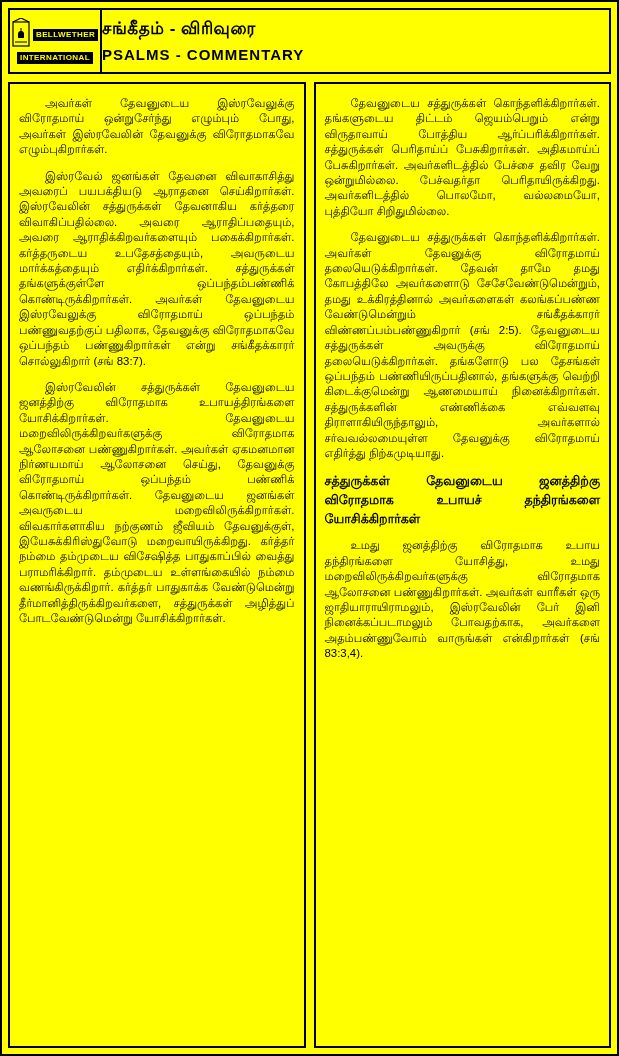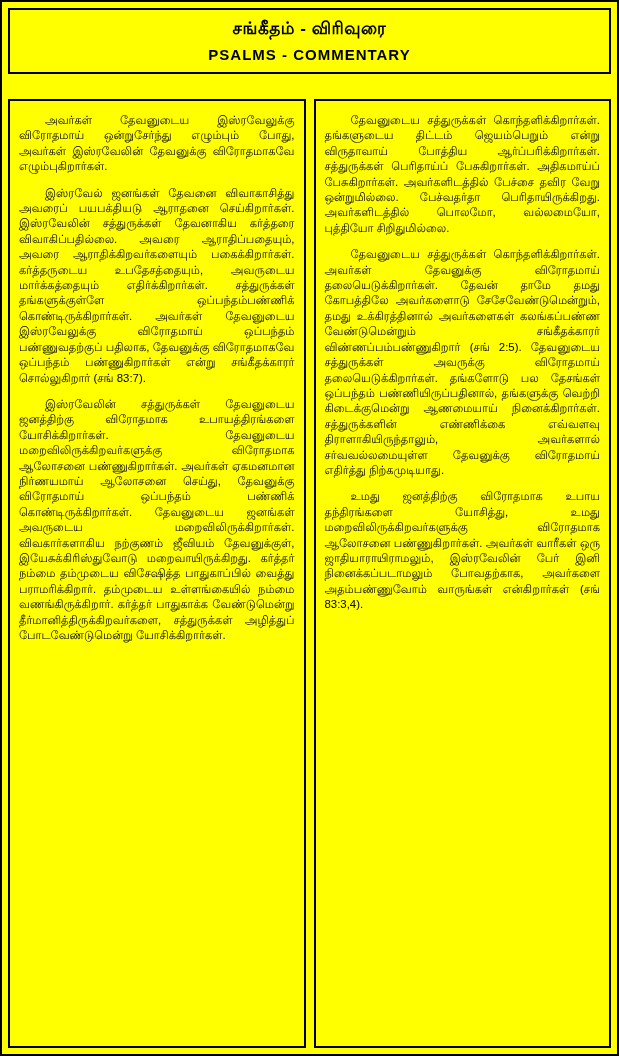--- a/index.html
+++ b/index.html
@@ -66,21 +66,20 @@
     letter-spacing: 0.4px;
     text-align: center;
     padding: 1px 3px;
     line-height: 10px;
     white-space: nowrap;
   }
   .header-center {
     flex: 1;
     display: flex;
     flex-direction: column;
-    align-items: center;
     justify-content: center;
     gap: 6px;
   }
   .title-tamil {
     font-size: 17px;
     font-weight: bold;
     letter-spacing: 0.5px;
   }
   .title-english {
     font-size: 15px;
@@ -98,21 +97,20 @@
     display: flex;
     gap: 8px;
   }
   .column {
     flex: 1 1 0;
     border: 2px solid #000;
     background: #ffff00;
     box-sizing: border-box;
     padding: 12px 9px 8px 9px;
     overflow: hidden;
-    margin-top: 17px;
   }
   p.para {
     margin: 0 0 11px 0;
     font-size: 11.4px;
     line-height: 15.4px;
     text-align: justify;
     text-indent: 26px;
     word-spacing: 0px;
   }
   p.subhead {
@@ -124,37 +122,53 @@
     text-indent: 0;
   }
 </style>
 </head>
 <body>
 
 <div class="page">
 
   <div class="header">
 
+    <div class="logo-box">
+      <div class="logo-row">
+        <span class="logo-emblem">
+          <svg width="18" height="30" viewBox="0 0 18 30">
+            <rect x="1" y="4" width="16" height="24" fill="none" stroke="#000" stroke-width="1.2"></rect>
+            <path d="M1 4 L9 0 L17 4" fill="none" stroke="#000" stroke-width="1.2"></path>
+            <path d="M6 16 a3 3 0 0 1 6 0 v4 h-6 z" fill="#000"></path>
+            <line x1="9" y1="10" x2="9" y2="16" stroke="#000" stroke-width="1"></line>
+            <line x1="3" y1="24" x2="15" y2="24" stroke="#000" stroke-width="1"></line>
+          </svg>
+        </span>
+        <span class="logo-bar">BELLWETHER</span>
+      </div>
+      <div class="logo-bar">INTERNATIONAL</div>
+    </div>
 
     <div class="header-center">
       <div class="title-tamil">சங்கீதம் - விரிவுரை</div>
       <div class="title-english">PSALMS - COMMENTARY</div>
     </div>
 
 
   </div>
 
   <div class="body-area">
 
     <div class="column">
       <p class="para">அவர்கள் தேவனுடைய இஸ்ரவேலுக்கு விரோதமாய் ஒன்றுசேர்ந்து எழும்பும் போது, அவர்கள் இஸ்ரவேலின் தேவனுக்கு விரோதமாகவே எழும்புகிறார்கள்.</p>
       <p class="para">இஸ்ரவேல் ஜனங்கள் தேவனை விவாகாசித்து அவரைப் பயபக்திய௄டு ஆராதனை செய்கிறார்கள். இஸ்ரவேலின் சத்துருக்கள் தேவனாகிய கர்த்தரை விவாகிப்பதில்லை. அவரை ஆராதிப்பதையும், அவரை ஆராதிக்கிறவர்களையும் பகைக்கிறார்கள். கர்த்தருடைய உபதேசத்தையும், அவருடைய மார்க்கத்தையும் எதிர்க்கிறார்கள். சத்துருக்கள் தங்களுக்குள்ளே ஒப்பந்தம்பண்ணிக் கொண்டிருக்கிறார்கள். அவர்கள் தேவனுடைய இஸ்ரவேலுக்கு விரோதமாய் ஒப்பந்தம் பண்ணுவதற்குப் பதிலாக, தேவனுக்கு விரோதமாகவே ஒப்பந்தம் பண்ணுகிறார்கள் என்று சங்கீதக்காரர் சொல்லுகிறார் (சங் 83:7).</p>
       <p class="para">இஸ்ரவேலின் சத்துருக்கள் தேவனுடைய ஜனத்திற்கு விரோதமாக உபாயத்திரங்களை யோசிக்கிறார்கள். தேவனுடைய மறைவிலிருக்கிறவர்களுக்கு விரோதமாக ஆலோசனை பண்ணுகிறார்கள். அவர்கள் ஏகமனமான நிர்ணயமாய் ஆலோசனை செய்து, தேவனுக்கு விரோதமாய் ஒப்பந்தம் பண்ணிக் கொண்டிருக்கிறார்கள். தேவனுடைய ஜனங்கள் அவருடைய மறைவிலிருக்கிறார்கள். விவகார்களாகிய நற்குணம் ஜீவியம் தேவனுக்குள், இயேசுக்கிரிஸ்துவோடு மறைவாயிருக்கிறது. கர்த்தர் நம்மை தம்முடைய விசேஷித்த பாதுகாப்பில் வைத்து பராமரிக்கிறார். தம்முடைய உள்ளங்கையில் நம்மை வணங்கிருக்கிறார். கர்த்தர் பாதுகாக்க வேண்டுமென்று தீர்மானித்திருக்கிறவர்களை, சத்துருக்கள் அழித்துப் போடவேண்டுமென்று யோசிக்கிறார்கள்.</p>
     </div>
 
     <div class="column">
       <p class="para">தேவனுடைய சத்துருக்கள் கொந்தளிக்கிறார்கள். தங்களுடைய திட்டம் ஜெயம்பெறும் என்று விருதாவாய் போத்திய ஆர்ப்பரிக்கிறார்கள். சத்துருக்கள் பெரிதாய்ப் பேசுகிறார்கள். அதிகமாய்ப் பேசுகிறார்கள். அவர்களிடத்தில் பேச்சை தவிர வேறு ஒன்றுமில்லை. பேச்வதர்தா பெரிதாயிருக்கிறது. அவர்களிடத்தில் பொலமோ, வல்லமையோ, புத்தியோ சிறிதுமில்லை.</p>
       <p class="para">தேவனுடைய சத்துருக்கள் கொந்தளிக்கிறார்கள். அவர்கள் தேவனுக்கு விரோதமாய் தலையெடுக்கிறார்கள். தேவன் தாமே தமது கோபத்திலே அவர்களைாடு சேசேவேண்டுமென்றும், தமது உக்கிரத்தினால் அவர்களைகள் கலங்கப்பண்ண வேண்டுமென்றும் சங்கீதக்காரர் விண்ணப்பம்பண்ணுகிறார் (சங் 2:5). தேவனுடைய சத்துருக்கள் அவருக்கு விரோதமாய் தலையெடுக்கிறார்கள். தங்களோடு பல தேசங்கள் ஒப்பந்தம் பண்ணியிருப்பதினால், தங்களுக்கு வெற்றி கிடைக்குமென்று ஆணமையாய் நினைக்கிறார்கள். சத்துருக்களின் எண்ணிக்கை எவ்வளவு திராளாகியிருந்தாலும், அவர்களால் சர்வவல்லமையுள்ள தேவனுக்கு விரோதமாய் எதிர்த்து நிற்கமுடியாது.</p>
+      <p class="subhead">சத்துருக்கள் தேவனுடைய ஜனத்திற்கு விரோதமாக உபாயச் தந்திரங்களை யோசிக்கிறார்கள்</p>
       <p class="para">உமது ஜனத்திற்கு விரோதமாக உபாய தந்திரங்களை யோசித்து, உமது மறைவிலிருக்கிறவர்களுக்கு விரோதமாக ஆலோசனை பண்ணுகிறார்கள். அவர்கள் வாரீகள் ஒரு ஜாதியாராயிராமலும், இஸ்ரவேலின் பேர் இனி நினைக்கப்படாமலும் போவதற்காக, அவர்களை அதம்பண்ணுவோம் வாருங்கள் என்கிறார்கள் (சங் 83:3,4).</p>
     </div>
 
   </div>
 </div>
 
 </body></html>

